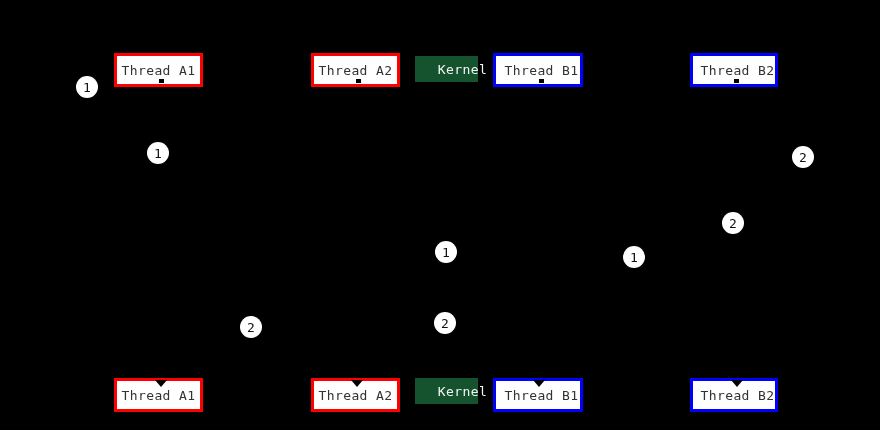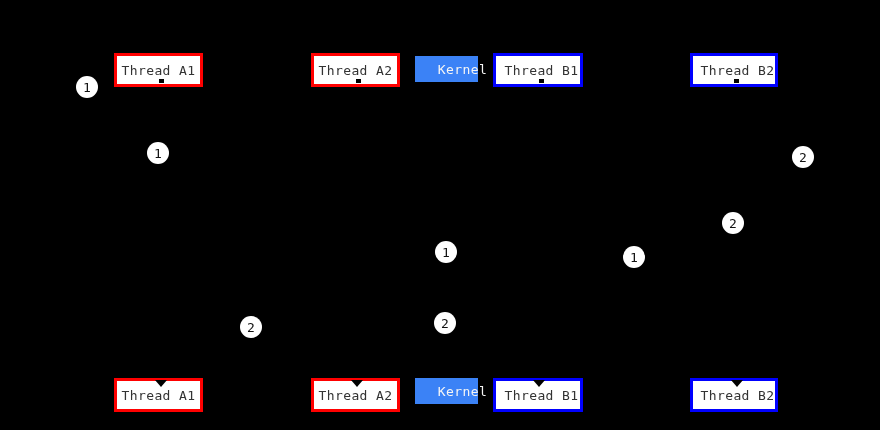--- a/index.html
+++ b/index.html
@@ -18,21 +18,21 @@
   .node {
     position: absolute;
     box-sizing: border-box;
     background: #ffffff;
     display: flex;
     align-items: center;
     justify-content: center;
   }
   .node.red  { border: 3px solid #ff0000; }
   .node.blue { border: 3px solid #0000ff; padding-left: 7px; }
-  .node.kernel { background: #3b82f6; border: none; padding-left: 32px; }
+  .node.kernel { background: #14532d; border: none; padding-left: 32px; }
   .node-label {
     font-size: 13px;
     letter-spacing: 0.4px;
     color: #333333;
     white-space: nowrap;
     line-height: 1;
   }
   .node.kernel .node-label { color: #f5f5f5; }
   .notch {            
     position: absolute;

